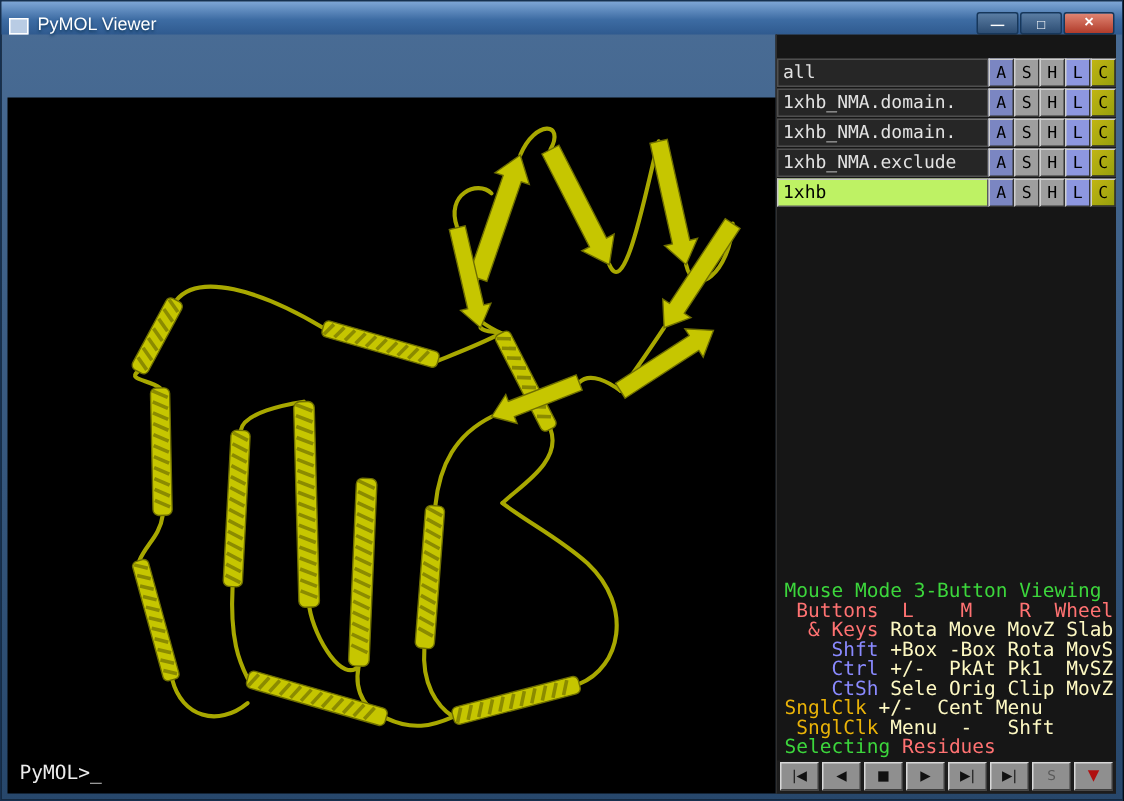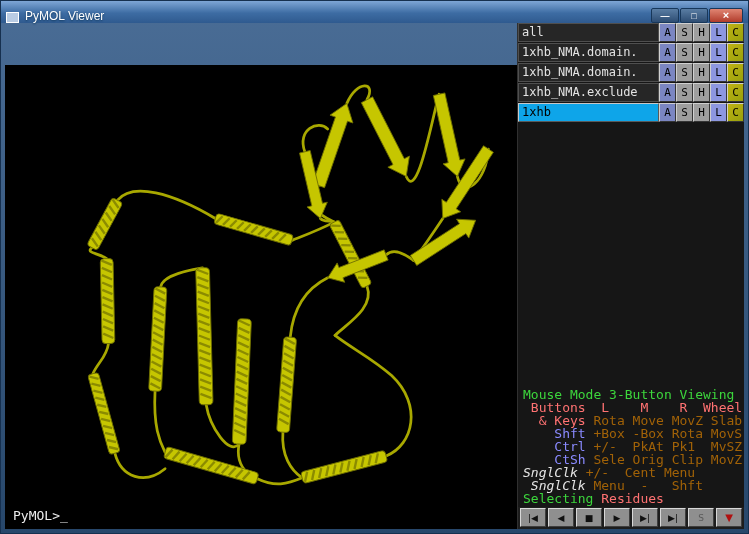--- a/index.html
+++ b/index.html
@@ -30,50 +30,50 @@
   .winbtn.close{ width:34px; background:linear-gradient(#e08573,#b13c2b); font-size:11px; line-height:11px; }
 
   .content{ flex:1; display:flex; padding:0 4px 4px 4px; }
   .viewport{ flex:1; background:#000; position:relative; overflow:hidden;margin-top:42px; }
   .viewport svg{ position:absolute; inset:0; width:100%; height:100%; }
   .prompt{ position:absolute; left:8px; bottom:6px; color:#ececec; font-size:13px; }
 
   .side{ width:227px; flex:0 0 227px; background:#161616; display:flex; flex-direction:column; border-left:1px solid #303030; }
 
   
-  #objects{ padding-top:0; }
+  #objects{ padding-top:16px; }
   .obj-row{ display:flex; height:19px; margin-bottom:1px; }
   .obj-name{
     flex:1; background:#262626; color:#e3e3e3;
     font-size:12px; line-height:16px; padding:0 3px;
     border:1px solid #4f4f4f; white-space:nowrap; overflow:hidden;
     cursor:default;
   }
-  .obj-row.selected .obj-name{ background:#0ea5e9; color:#000; border-color:#c8c8c8 #5a5a5a #5a5a5a #c8c8c8; }
+  .obj-row.selected .obj-name{ background:#bef264; color:#000; border-color:#c8c8c8 #5a5a5a #5a5a5a #c8c8c8; }
   .obj-btns{ display:flex; }
   .pbtn{
     width:17px; padding:0; font-size:11px; font-family:"DejaVu Sans Mono",monospace;
     color:#000; border:1px solid; border-color:#d0d0d0 #353535 #353535 #d0d0d0; cursor:default;
   }
   .pbtn-a{ background:#7b86c2; }
   .pbtn-s{ background:#9e9e9e; }
   .pbtn-h{ background:#9e9e9e; }
   .pbtn-l{ background:#8d97e0; }
   .pbtn-c{ background:linear-gradient(135deg,#c0b414,#97a00c); }
 
   .spacer{ flex:1; }
 
   
   #mousepanel{ padding:2px 2px 2px 5px; font-size:13px; line-height:13px; }
   #mousepanel .mline{ white-space:pre; }
   .seg-green{ color:#3cd63c; }
   .seg-red{ color:#ff7272; }
   .seg-blue{ color:#8a8aff; }
-  .seg-purple{ color:#e5e5e5;font-style:italic; }
-  .seg-white{ color:#a16207; }
+  .seg-purple{ color:#eab308; }
+  .seg-white{ color:#fef9c3; }
 
   
   #moviebar{ height:22px; flex:0 0 22px; display:flex; gap:2px; padding:1px 2px 2px 2px; background:#1d1d1d; }
   .mvbtn{
     flex:1; padding:0; background:#8f8f8f; color:#111;
     border:1px solid; border-color:#d8d8d8 #3e3e3e #3e3e3e #d8d8d8;
     font-size:9px; font-family:"DejaVu Sans",sans-serif; cursor:default;
   }
   .mvbtn.dim{ color:#5a5a5a; }
   .mvbtn.red{ color:#b01010; font-size:10px; }

